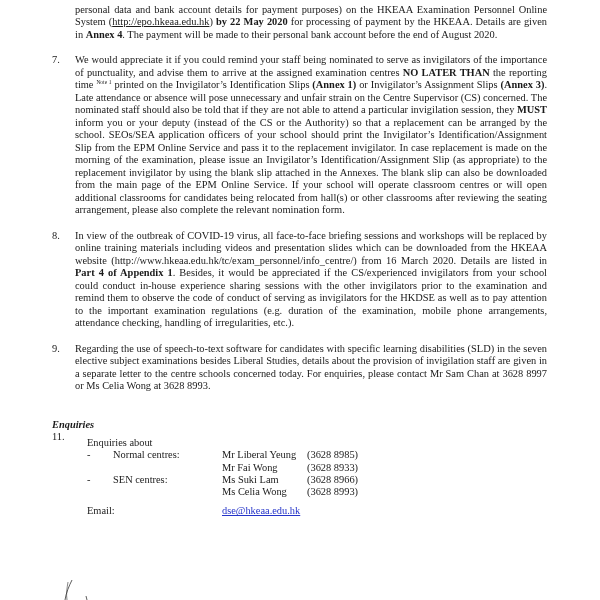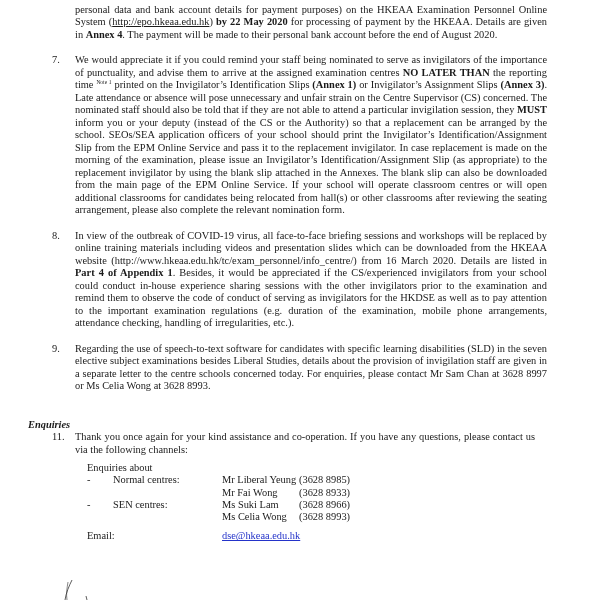--- a/index.html
+++ b/index.html
@@ -16,27 +16,27 @@
   .para .body {
     margin-left: 75px; width: 472px; text-align: justify;
   }
   .lastline { text-align-last: left; }
   b { font-weight: bold; }
   i { font-style: italic; }
   a.link { color: #1a1a1a; text-decoration: underline; }
   a.mail { color: #2433c9; text-decoration: underline; }
   sup.note { font-size: 5.5px; vertical-align: 4px; line-height: 0; }
   .gap { height: 13px; }
-  .heading { margin-left: 28px; font-weight: bold; font-style: italic; font-family: Liberation Serif, serif; }
+  .heading { margin-left: 52px; font-weight: bold; font-style: italic; font-family: Liberation Serif, serif; }
   .enq-table { margin-left: 87px; margin-top: 6px; }
   .enq-row { display: flex; height: 12.3px; }
   .enq-row .dash { width: 26px; }
   .enq-row .cat { width: 109px; }
   .enq-row .name { width: 77px; }
-  .enq-row .phone { width: 80px; }
+  .enq-row .phone { width: 80px; margin-left: 8px; }
   .closing { margin-left: 52px; margin-top: 11px; }
   .signature { position: absolute; left: 62px; top: 580px; width: 40px; height: 20px; }
 </style>
 </head>
 <body>
 
 <div class="page">
 
   <div class="para">
     <div class="body lastline">
@@ -73,21 +73,20 @@
   </div>
 
   <div class="gap"></div>
 
 
   <div class="gap"></div>
 
   <div class="heading">Enquiries</div>
   <div class="para">
     <span class="num">11.</span>
-    <div class="body lastline" style="width:460px;">Thank you once again for your kind assistance and co-operation.    If you have any questions, please contact us via the following channels:</div>
   </div>
 
   <div class="enq-table">
     <div style="height:12.3px;">Enquiries about</div>
     <div class="enq-row">
       <span class="dash">-</span>
       <span class="cat">Normal centres:</span>
       <span class="name">Mr Liberal Yeung</span>
       <span class="phone">(3628 8985)</span>
     </div>

